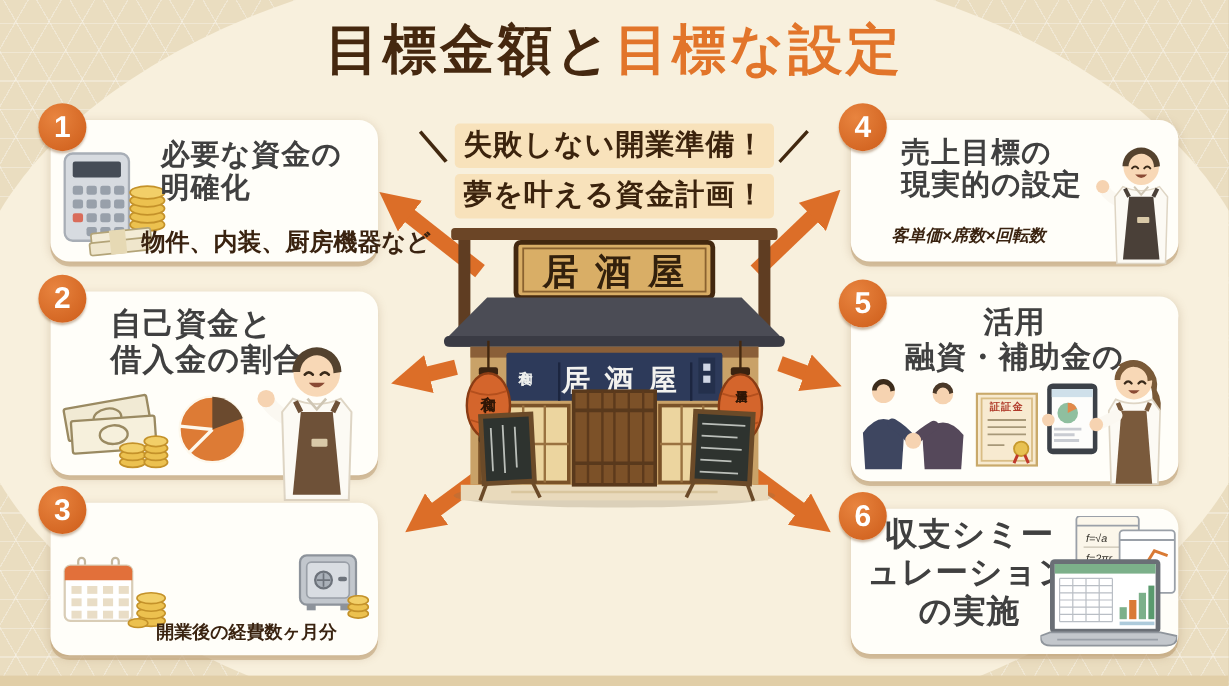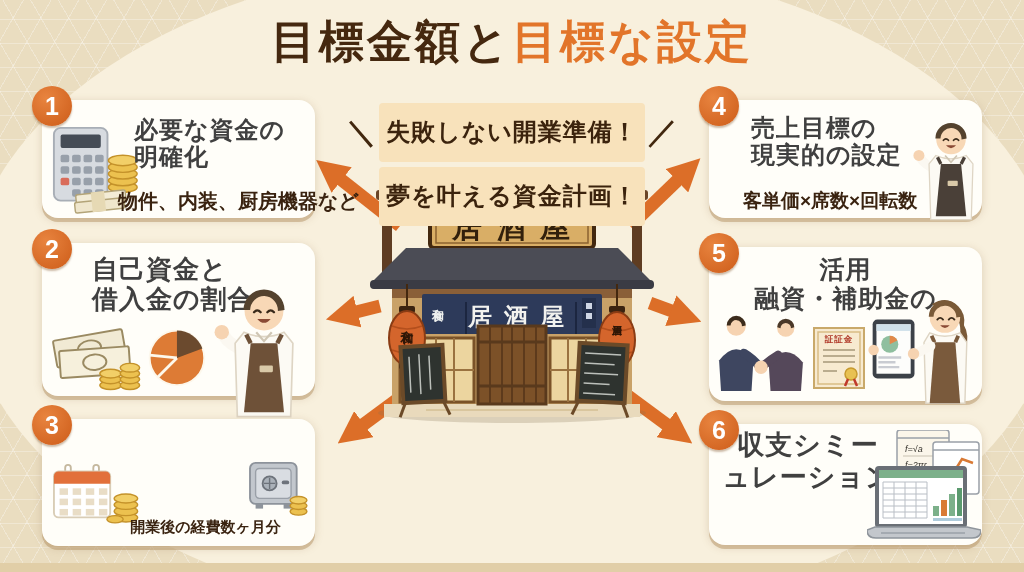--- a/index.html
+++ b/index.html
@@ -16,21 +16,21 @@
   .footer-strip{position:absolute;left:0;bottom:0;width:100%;height:9px;background:#e1cea7;}
 
   .main-title{position:absolute;top:12px;left:0;width:100%;text-align:center;
     font-size:45px;font-weight:900;letter-spacing:3px;color:#45280f;z-index:6;white-space:nowrap;}
   .main-title .orange{color:#e2752a;}
 
   .banner{position:absolute;left:346px;top:103px;width:332px;display:flex;flex-direction:column;
     align-items:center;gap:5px;z-index:5;}
   .banner-row{display:flex;align-items:center;gap:3px;}
   .slash{font-size:30px;font-weight:900;color:#42280f;line-height:1;}
-  .hl{background:#f8e2bb;color:#3b230d;font-size:24px;font-weight:900;padding:15px 7px;
+  .hl{background:#f8e2bb;color:#3b230d;font-size:24px;font-weight:900;padding:4px 7px;
     border-radius:4px;letter-spacing:1px;white-space:nowrap;line-height:1.2;}
 
   .arrows{position:absolute;left:0;top:0;z-index:1;pointer-events:none;}
   .shop{position:absolute;left:366px;top:186px;z-index:2;}
 
   .card{position:absolute;background:#fffef9;border-radius:16px;z-index:4;
     box-shadow:0 4px 0 rgba(183,149,104,.5),0 2px 8px rgba(150,120,80,.28);}
   .c1{left:42px;top:100px;width:273px;height:118px;}
   .c2{left:42px;top:243px;width:273px;height:153px;}
   .c3{left:42px;top:419px;width:273px;height:127px;}
@@ -44,21 +44,21 @@
     box-shadow:0 2px 2px rgba(110,60,15,.35);}
 
   .ttl{position:absolute;color:#404040;font-weight:800;line-height:1.14;letter-spacing:1px;white-space:nowrap;}
   .sub{position:absolute;color:#3a2310;font-weight:700;white-space:nowrap;}
   .t1{left:92px;top:16px;font-size:24px;}
   .s1{left:76px;top:88px;font-size:20px;}
   .t2{left:50px;top:12px;font-size:26px;}
   .t3{left:0;right:0;top:6px;font-size:27px;text-align:center;}
   .s3{left:56px;right:2px;top:99px;font-size:15px;text-align:center;}
   .t4{left:42px;top:14px;font-size:24px;}
-  .s4{left:34px;top:88px;font-size:19px;}
+  .s4{left:34px;top:88px;font-size:14px;font-style:italic;}
   .t5{left:0;right:0;top:8px;font-size:25px;text-align:center;}
   .t6{left:4px;top:6px;width:190px;font-size:27px;text-align:center;line-height:1.18;}
 
   .icon{position:absolute;}
   .i-calc{left:10px;top:26px;}
   .i-bills2{left:8px;top:84px;}
   .i-pie{left:102px;top:80px;}
   .i-man2{left:172px;top:36px;}
   .i-cal{left:10px;top:44px;}
   .i-coins3{left:64px;top:62px;}
@@ -368,20 +368,21 @@
       <path d="M63,58 Q52,64 46,66" stroke="#fbf8f1" stroke-width="10" fill="none" stroke-linecap="round"></path>
       <circle cx="45" cy="66" r="6" fill="#f6d3b1"></circle>
     </svg>
   </div>
 
   <div class="card c6">
     <div class="badge">6</div>
     <div class="ttl t6">
       <div>収支シミー</div>
       <div>ュレーション</div>
+      <div>の実施</div>
     </div>
     <svg class="icon i-laptop" viewBox="0 0 114 114" width="114" height="114">
       <g>
         <rect x="30" y="0" width="52" height="44" rx="3" fill="#fbf6ea" stroke="#9aa0a8" stroke-width="1.5"></rect>
         <line x1="30" y1="8" x2="82" y2="8" stroke="#9aa0a8" stroke-width="1.5"></line>
         <text x="38" y="22" font-size="9" font-style="italic" fill="#33302a">f=√a</text>
         <line x1="36" y1="26" x2="74" y2="26" stroke="#c9c2b2" stroke-width="1"></line>
         <text x="38" y="38" font-size="9" font-style="italic" fill="#33302a">f=2πr</text>
       </g>
       <g>

